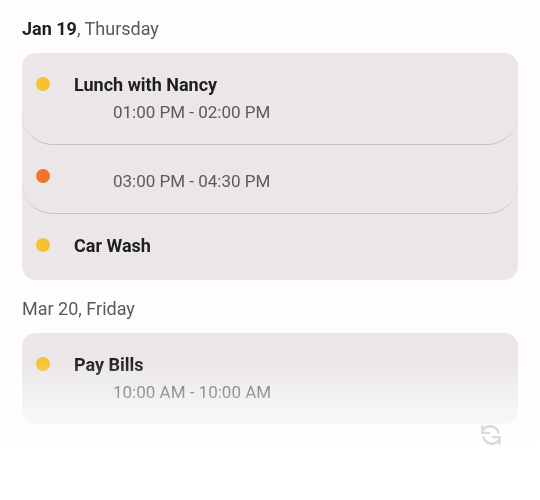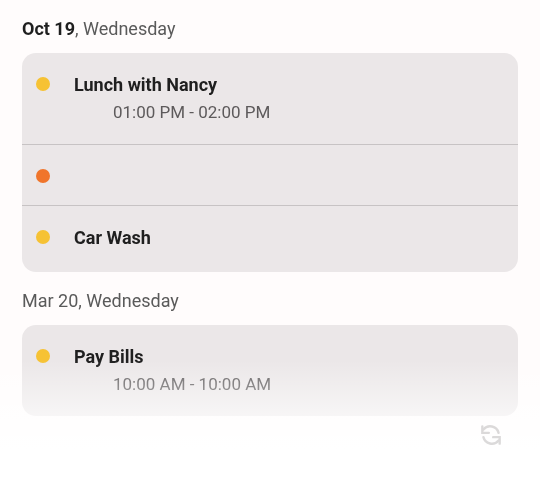--- a/index.html
+++ b/index.html
@@ -24,20 +24,21 @@
       margin: 0 22px;
       background: #ebe7e8;
       border-radius: 14px;
       overflow: hidden;
     }
     .event-item {
       display: flex;
       align-items: flex-start;
       padding: 20px 14px 22px 14px;
       border-bottom: 1px solid #c7c3c4;
+      border-radius: 31px;
     }
     .event-item:last-child { border-bottom: none; }
     .dot {
       width: 14px;
       height: 14px;
       border-radius: 50%;
       margin-top: 4px;
       margin-right: 24px;
       flex-shrink: 0;
     }
@@ -77,46 +78,47 @@
       fill: none;
       stroke: #9a9697;
       stroke-width: 2.2;
       stroke-linecap: round;
     }
   </style>
 </head>
 <body>
 
 <div class="date-header">
-  <span class="bold">Oct 19</span><span>, Wednesday</span>
+  <span class="bold">Jan 19</span><span>, Thursday</span>
 </div>
 
 <div class="event-card">
   <div class="event-item">
     <div class="dot" style="background:#f6c234"></div>
     <div class="event-content">
       <div class="event-title">Lunch with Nancy</div>
       <div class="event-time">01:00 PM - 02:00 PM</div>
     </div>
   </div>
   <div class="event-item">
     <div class="dot" style="background:#f0752b"></div>
     <div class="event-content">
+      <div class="event-time">03:00 PM - 04:30 PM</div>
     </div>
   </div>
   <div class="event-item">
     <div class="dot" style="background:#f6c234"></div>
     <div class="event-content">
       <div class="event-title">Car Wash</div>
     </div>
   </div>
 </div>
 
 <div class="date-header second-day">
-  <span>Mar 20, Wednesday</span>
+  <span>Mar 20, Friday</span>
 </div>
 
 <div class="event-card second-day">
   <div class="event-item">
     <div class="dot" style="background:#f6c234"></div>
     <div class="event-content">
       <div class="event-title">Pay Bills</div>
       <div class="event-time">10:00 AM - 10:00 AM</div>
     </div>
   </div>

